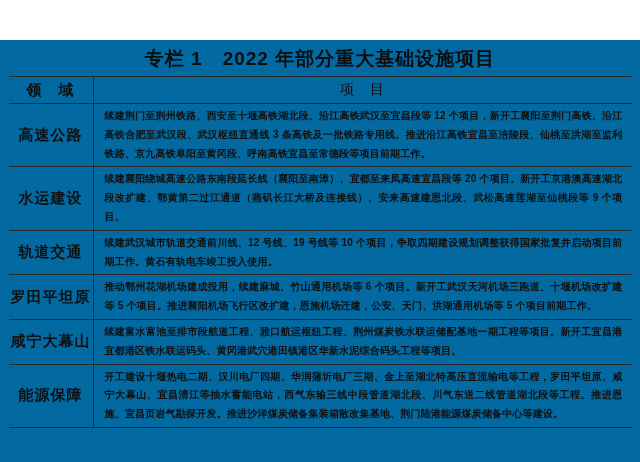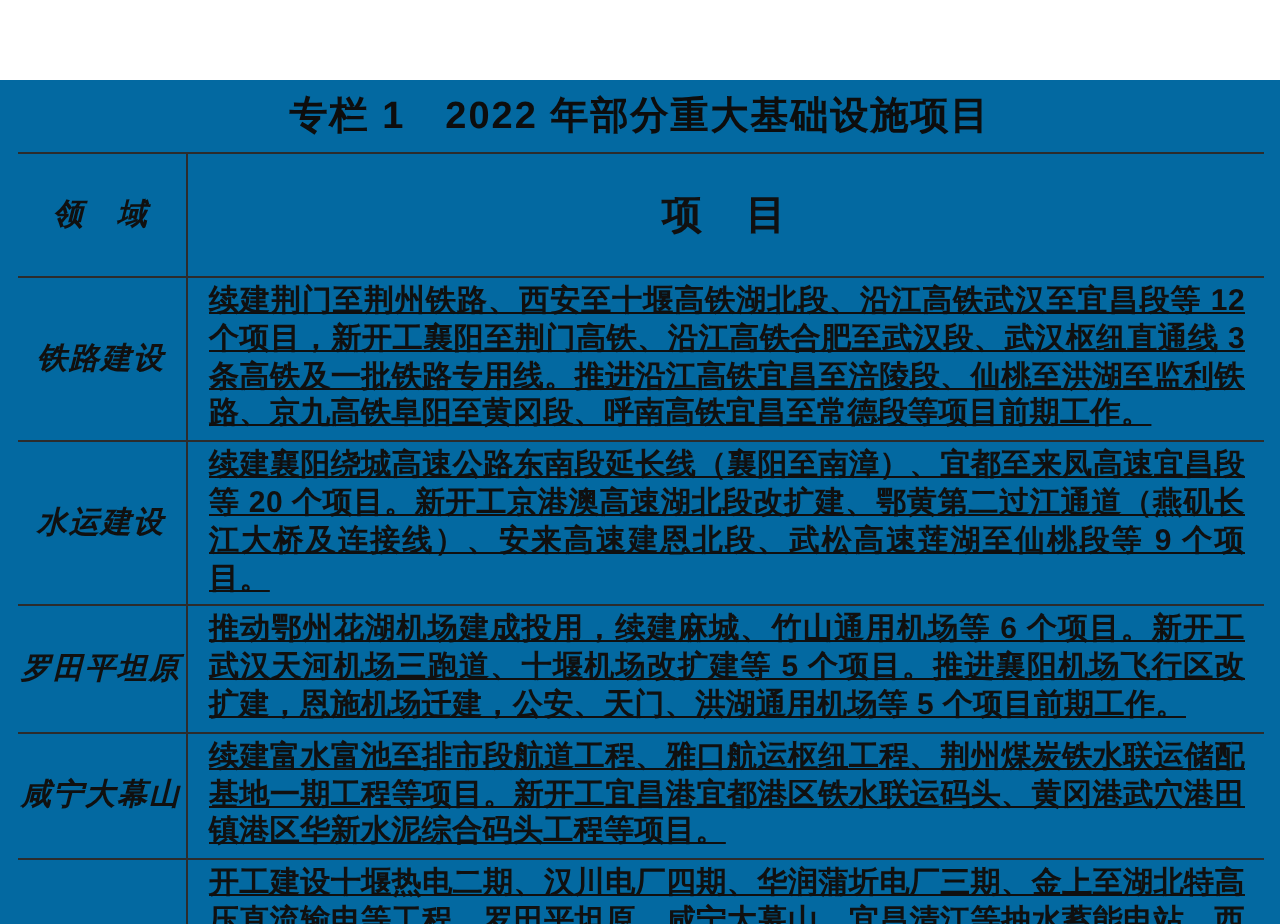--- a/index.html
+++ b/index.html
@@ -39,64 +39,66 @@
   }
   th.field-col, td.field-col {
     width: 84px;
     border-right: 1.6px solid #2c2c2c;
     text-align: center;
     font-weight: 700;
     font-size: 15px;
     letter-spacing: 1px;
     padding: 2px 0;
     color: #101010;
-    font-style: italic;
   }
   th.proj-col {
     text-align: center;
-    font-weight: 700;
-    font-size: 20px;
+    font-weight: 400;
+    font-size: 14px;
     letter-spacing: 1px;
-    padding: 17px 0;
+    padding: 3px 0;
     color: #101010;
   }
   td.proj-col {
     padding: 3px 9px 3px 11px;
     font-weight: 700;
-    font-size: 15px;
+    font-size: 10px;
     line-height: 18.8px;
     text-align: justify;
     text-justify: inter-ideograph;
     letter-spacing: 0.2px;
     color: #101010;
-    text-decoration: underline;
   }
   thead th { height: 20px; }
 </style>
 </head>
 <body>
 
 <div class="page">
   <div class="title">专栏 1　2022 年部分重大基础设施项目</div>
 
   <table class="projects">
     <thead>
       <tr>
         <th class="field-col">领　域</th>
         <th class="proj-col">项　目</th>
       </tr>
     </thead>
     <tbody>
       <tr>
-        <td class="field-col">铁路建设</td>
+        <td class="field-col">高速公路</td>
         <td class="proj-col">续建荆门至荆州铁路、西安至十堰高铁湖北段、沿江高铁武汉至宜昌段等 12 个项目，新开工襄阳至荆门高铁、沿江高铁合肥至武汉段、武汉枢纽直通线 3 条高铁及一批铁路专用线。推进沿江高铁宜昌至涪陵段、仙桃至洪湖至监利铁路、京九高铁阜阳至黄冈段、呼南高铁宜昌至常德段等项目前期工作。</td>
       </tr>
       <tr>
         <td class="field-col">水运建设</td>
         <td class="proj-col">续建襄阳绕城高速公路东南段延长线（襄阳至南漳）、宜都至来凤高速宜昌段等 20 个项目。新开工京港澳高速湖北段改扩建、鄂黄第二过江通道（燕矶长江大桥及连接线）、安来高速建恩北段、武松高速莲湖至仙桃段等 9 个项目。</td>
+      </tr>
+      <tr>
+        <td class="field-col">轨道交通</td>
+        <td class="proj-col">续建武汉城市轨道交通前川线、12 号线、19 号线等 10 个项目，争取四期建设规划调整获得国家批复并启动项目前期工作。黄石有轨电车竣工投入使用。</td>
       </tr>
       <tr>
         <td class="field-col">罗田平坦原</td>
         <td class="proj-col">推动鄂州花湖机场建成投用，续建麻城、竹山通用机场等 6 个项目。新开工武汉天河机场三跑道、十堰机场改扩建等 5 个项目。推进襄阳机场飞行区改扩建，恩施机场迁建，公安、天门、洪湖通用机场等 5 个项目前期工作。</td>
       </tr>
       <tr>
         <td class="field-col">咸宁大幕山</td>
         <td class="proj-col">续建富水富池至排市段航道工程、雅口航运枢纽工程、荆州煤炭铁水联运储配基地一期工程等项目。新开工宜昌港宜都港区铁水联运码头、黄冈港武穴港田镇港区华新水泥综合码头工程等项目。</td>
       </tr>
       <tr>

